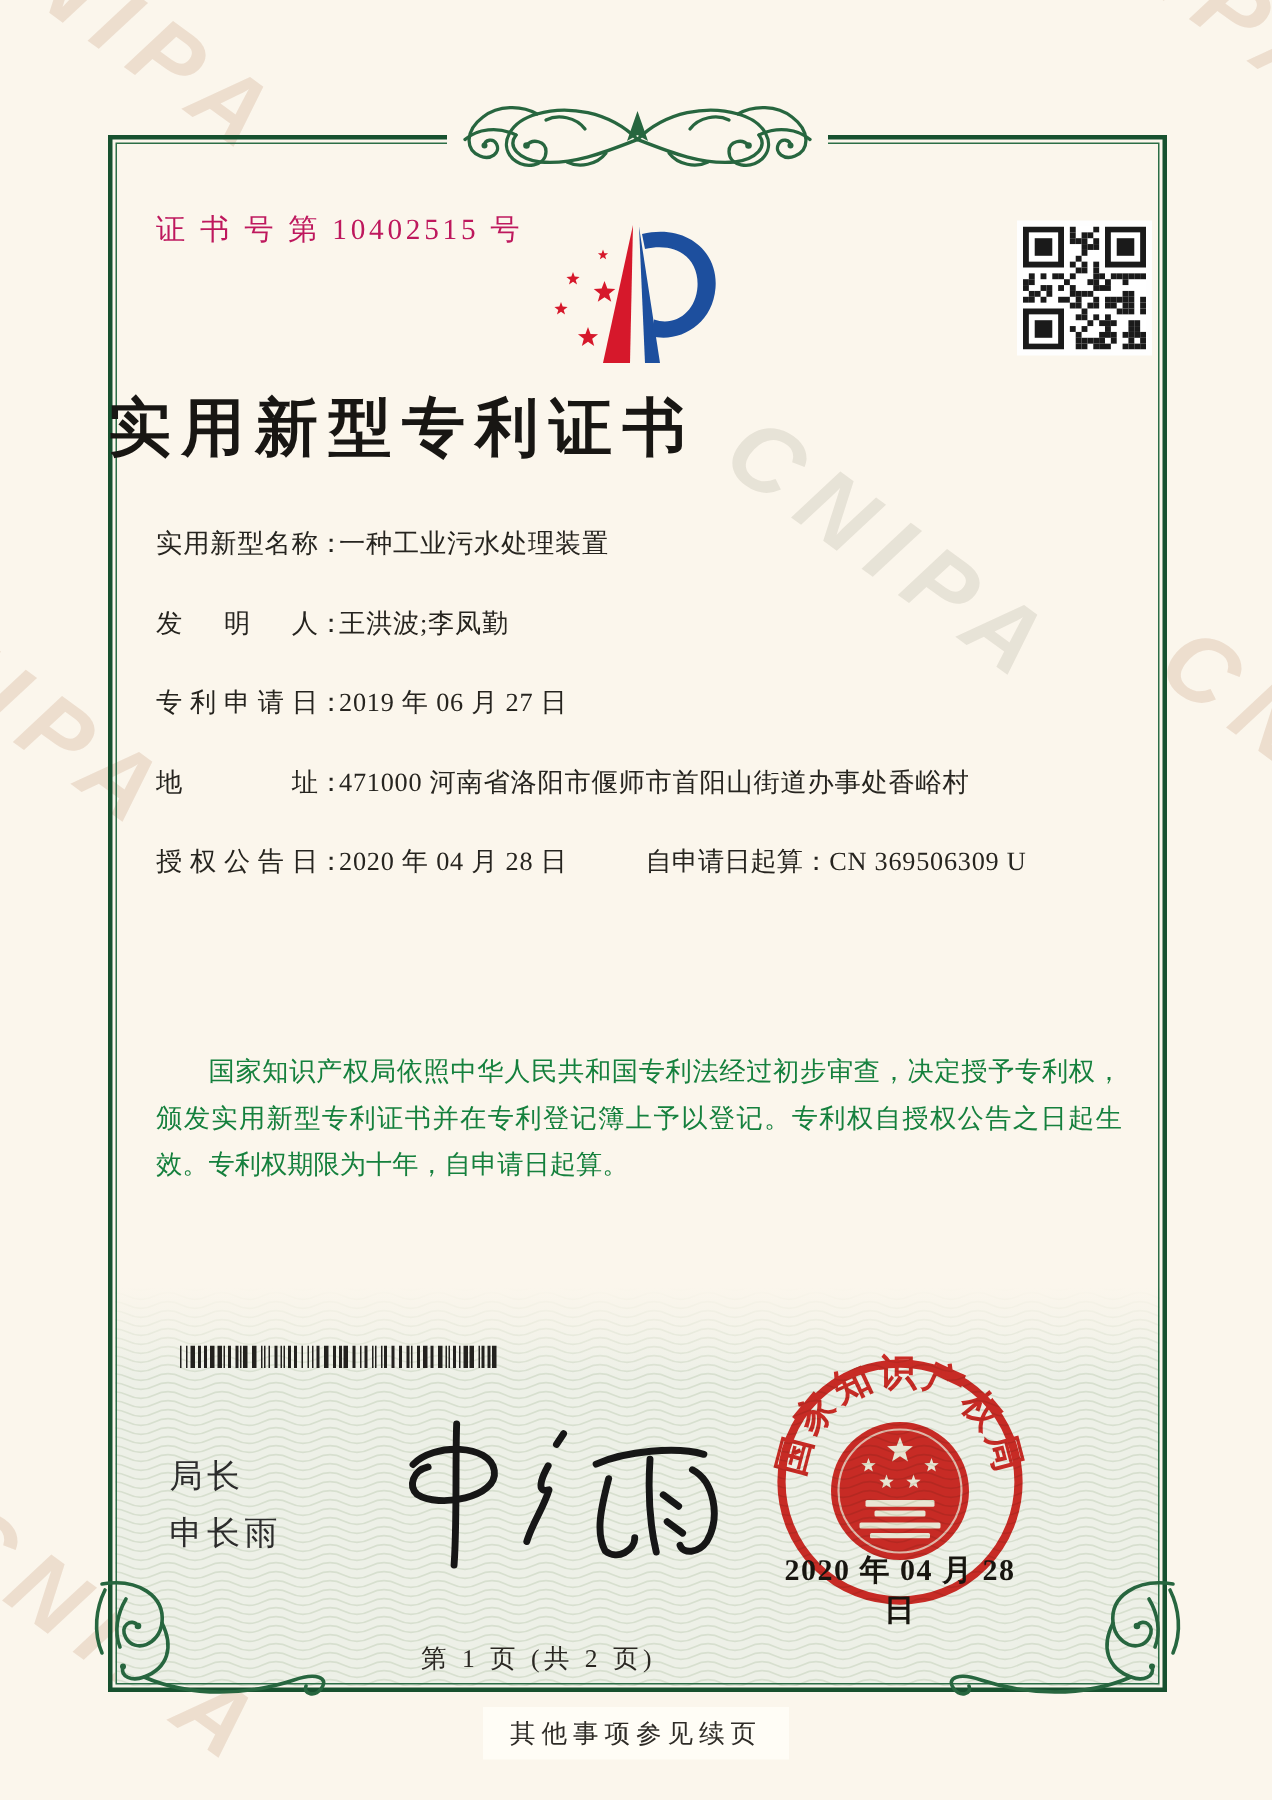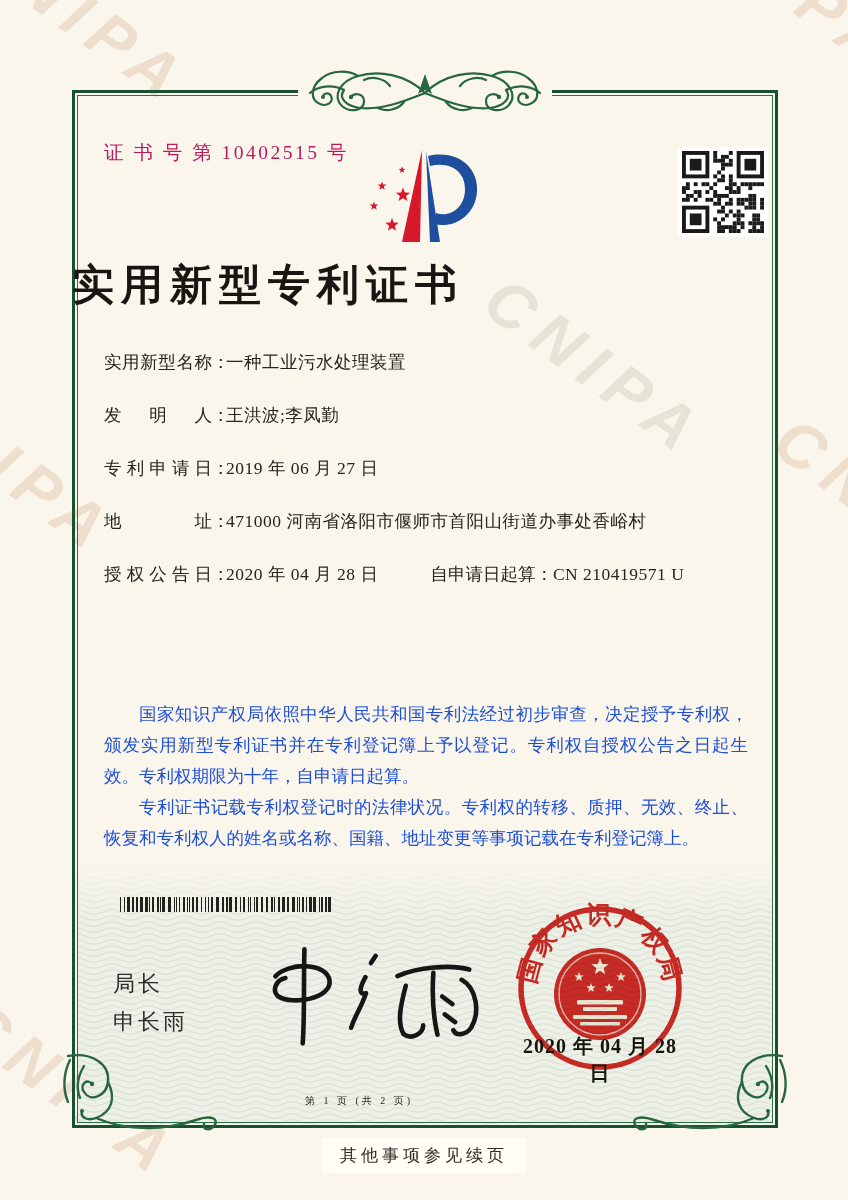--- a/index.html
+++ b/index.html
@@ -39,36 +39,36 @@
       font-weight:700;letter-spacing:7px;color:#181613;}
 
   .fields{left:104px;top:347px;width:660px;}
   .frow{height:53px;line-height:30px;font-size:17.5px;color:#26241f;white-space:nowrap;}
   .frow .lab{display:inline-block;width:108px;text-align:justify;text-align-last:justify;vertical-align:top;}
   .frow .col{display:inline-block;width:14px;}
   .frow .val{letter-spacing:.5px;}
   .pair2{margin-left:52px;}
 
   .paras{left:104px;top:699px;width:644px;font-size:17.5px;line-height:31px;
-      text-align:justify;color:#1d4ed8;}
+      text-align:justify;color:#15803d;}
   .paras p{margin:0;text-indent:2em;}
 
   .barcode{left:120px;top:897px;width:213px;height:15px;}
   .barcode svg{display:block;width:213px;height:15px;}
 
   .officer{left:113px;top:965px;font-family:"Liberation Sans","DejaVu Sans",sans-serif;
       font-size:22px;color:#2c2c2c;letter-spacing:3px;line-height:38px;}
 
   .sig{left:246px;top:942px;width:250px;height:102px;transform:rotate(-2deg);}
 
   .seal{left:512px;top:900px;width:176px;height:176px;mix-blend-mode:multiply;opacity:.96;}
   .seal-date{left:512px;top:1033px;width:176px;text-align:center;font-size:20px;
       font-weight:700;letter-spacing:1px;color:#17150f;z-index:5;}
 
-  .page-info{left:72px;top:1094px;width:574px;text-align:center;font-size:10px;
+  .page-info{left:72px;top:1094px;width:574px;text-align:center;font-size:17px;
       letter-spacing:3px;color:#2a2722;}
 
   .note{left:50%;top:1138px;transform:translateX(-50%);background:#fffdf6;
       padding:6px 18px;font-size:17px;letter-spacing:4px;color:#2e2b26;z-index:5;}
 </style>
 </head>
 <body>
 
 <div class="page">
 
@@ -329,27 +329,26 @@
     <div class="frow">
       <span class="lab">发明人</span><span class="col">：</span><span class="val">王洪波;李凤勤</span>
     </div>
     <div class="frow">
       <span class="lab">专利申请日</span><span class="col">：</span><span class="val">2019 年 06 月 27 日</span>
     </div>
     <div class="frow">
       <span class="lab">地址</span><span class="col">：</span><span class="val">471000 河南省洛阳市偃师市首阳山街道办事处香峪村</span>
     </div>
     <div class="frow">
-      <span class="lab">授权公告日</span><span class="col">：</span><span class="val">2020 年 04 月 28 日</span><span class="pair2"><span>自申请日起算</span><span>：</span><span class="val">CN 210419571 U</span></span>
+      <span class="lab">授权公告日</span><span class="col">：</span><span class="val">2020 年 04 月 28 日</span><span class="pair2"><span>自申请日起算</span><span>：</span><span class="val">CN 369506309 U</span></span>
     </div>
   </div>
 
   <div class="content paras">
     <p>国家知识产权局依照中华人民共和国专利法经过初步审查，决定授予专利权，颁发实用新型专利证书并在专利登记簿上予以登记。专利权自授权公告之日起生效。专利权期限为十年，自申请日起算。</p>
-    <p>专利证书记载专利权登记时的法律状况。专利权的转移、质押、无效、终止、恢复和专利权人的姓名或名称、国籍、地址变更等事项记载在专利登记簿上。</p>
   </div>
 
   <div class="content barcode">
     <svg id="barcode-svg" viewBox="0 0 213 16" preserveAspectRatio="none">
         <rect x="0" y="0" width="1" height="16" fill="#23211e"></rect>
         <rect x="4" y="0" width="1" height="16" fill="#23211e"></rect>
         <rect x="7" y="0" width="3" height="16" fill="#23211e"></rect>
         <rect x="12" y="0" width="2" height="16" fill="#23211e"></rect>
         <rect x="16" y="0" width="2" height="16" fill="#23211e"></rect>
         <rect x="20" y="0" width="3" height="16" fill="#23211e"></rect>

